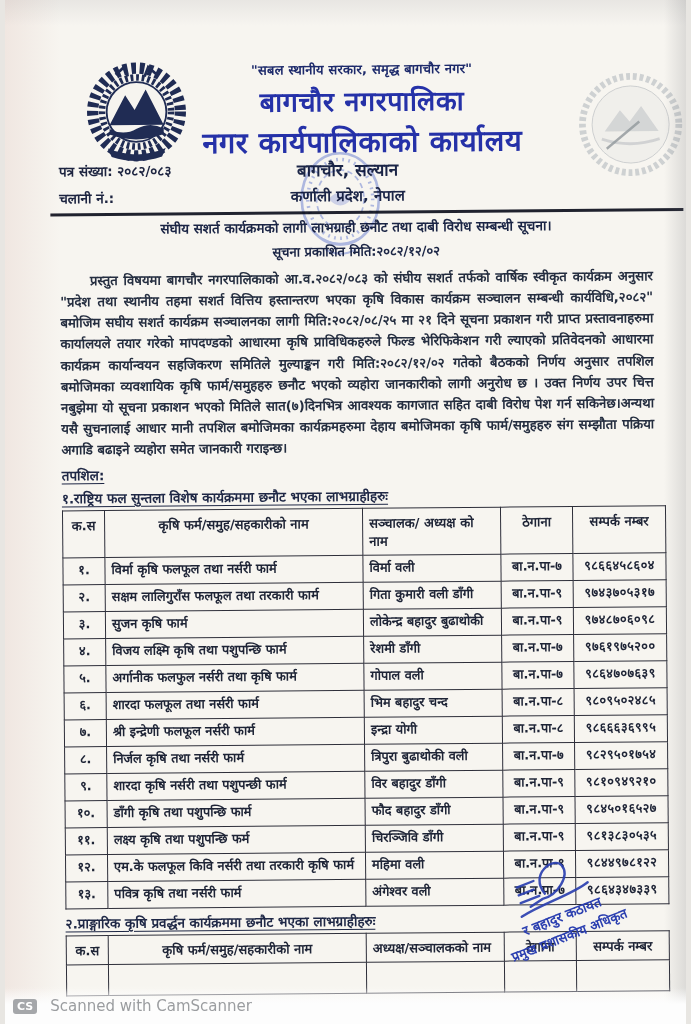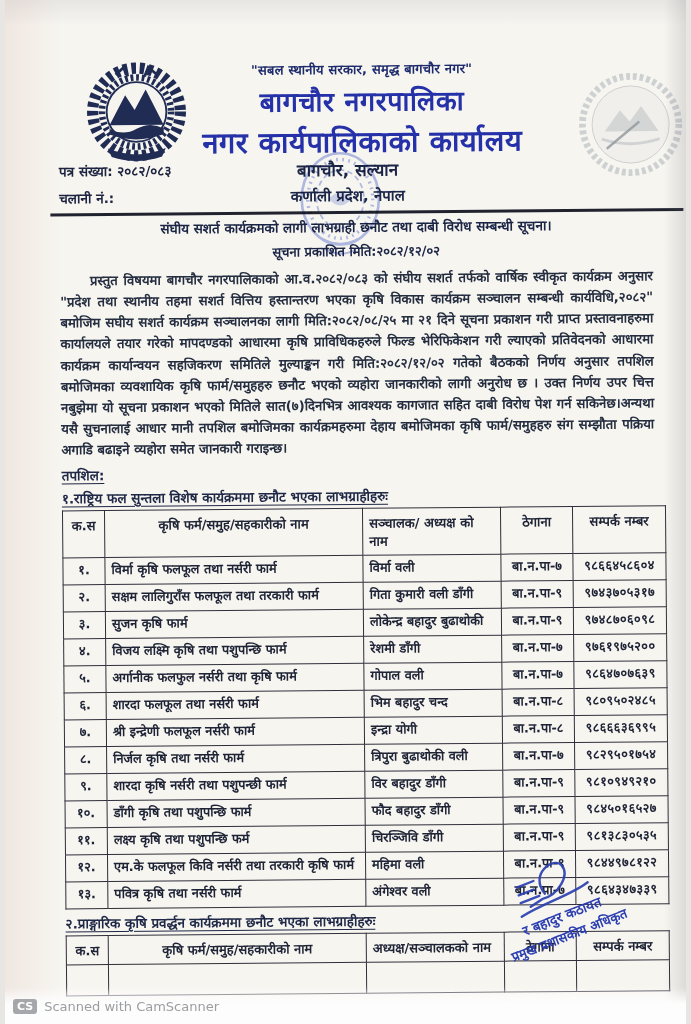--- a/index.html
+++ b/index.html
@@ -65,21 +65,21 @@
   
   .scan-footer{
     position:absolute;left:0;right:0;bottom:0;height:36px;z-index:7;
     background:linear-gradient(180deg, rgba(255,255,255,0) 0%, #fdfdfd 45%);
     display:flex;align-items:center;padding-left:8px;box-sizing:border-box;
   }
   .cs-badge{
     display:inline-block;background:#a5a7aa;color:#fff;font-size:11px;font-weight:bold;
     border-radius:3px;padding:2px 4px;margin-right:7px;line-height:1;
   }
-  .cs-text{color:#9b9da0;font-size:13px;}
+  .cs-text{color:#9b9da0;font-size:15px;margin-left:6px;}
 </style>
 </head>
 <body>
 
 <div class="page">
   <div class="doc">
 
     <span class="emblem">
       <svg width="118" height="112" viewBox="0 0 120 120">
         <g fill="none" stroke="#202c54">

